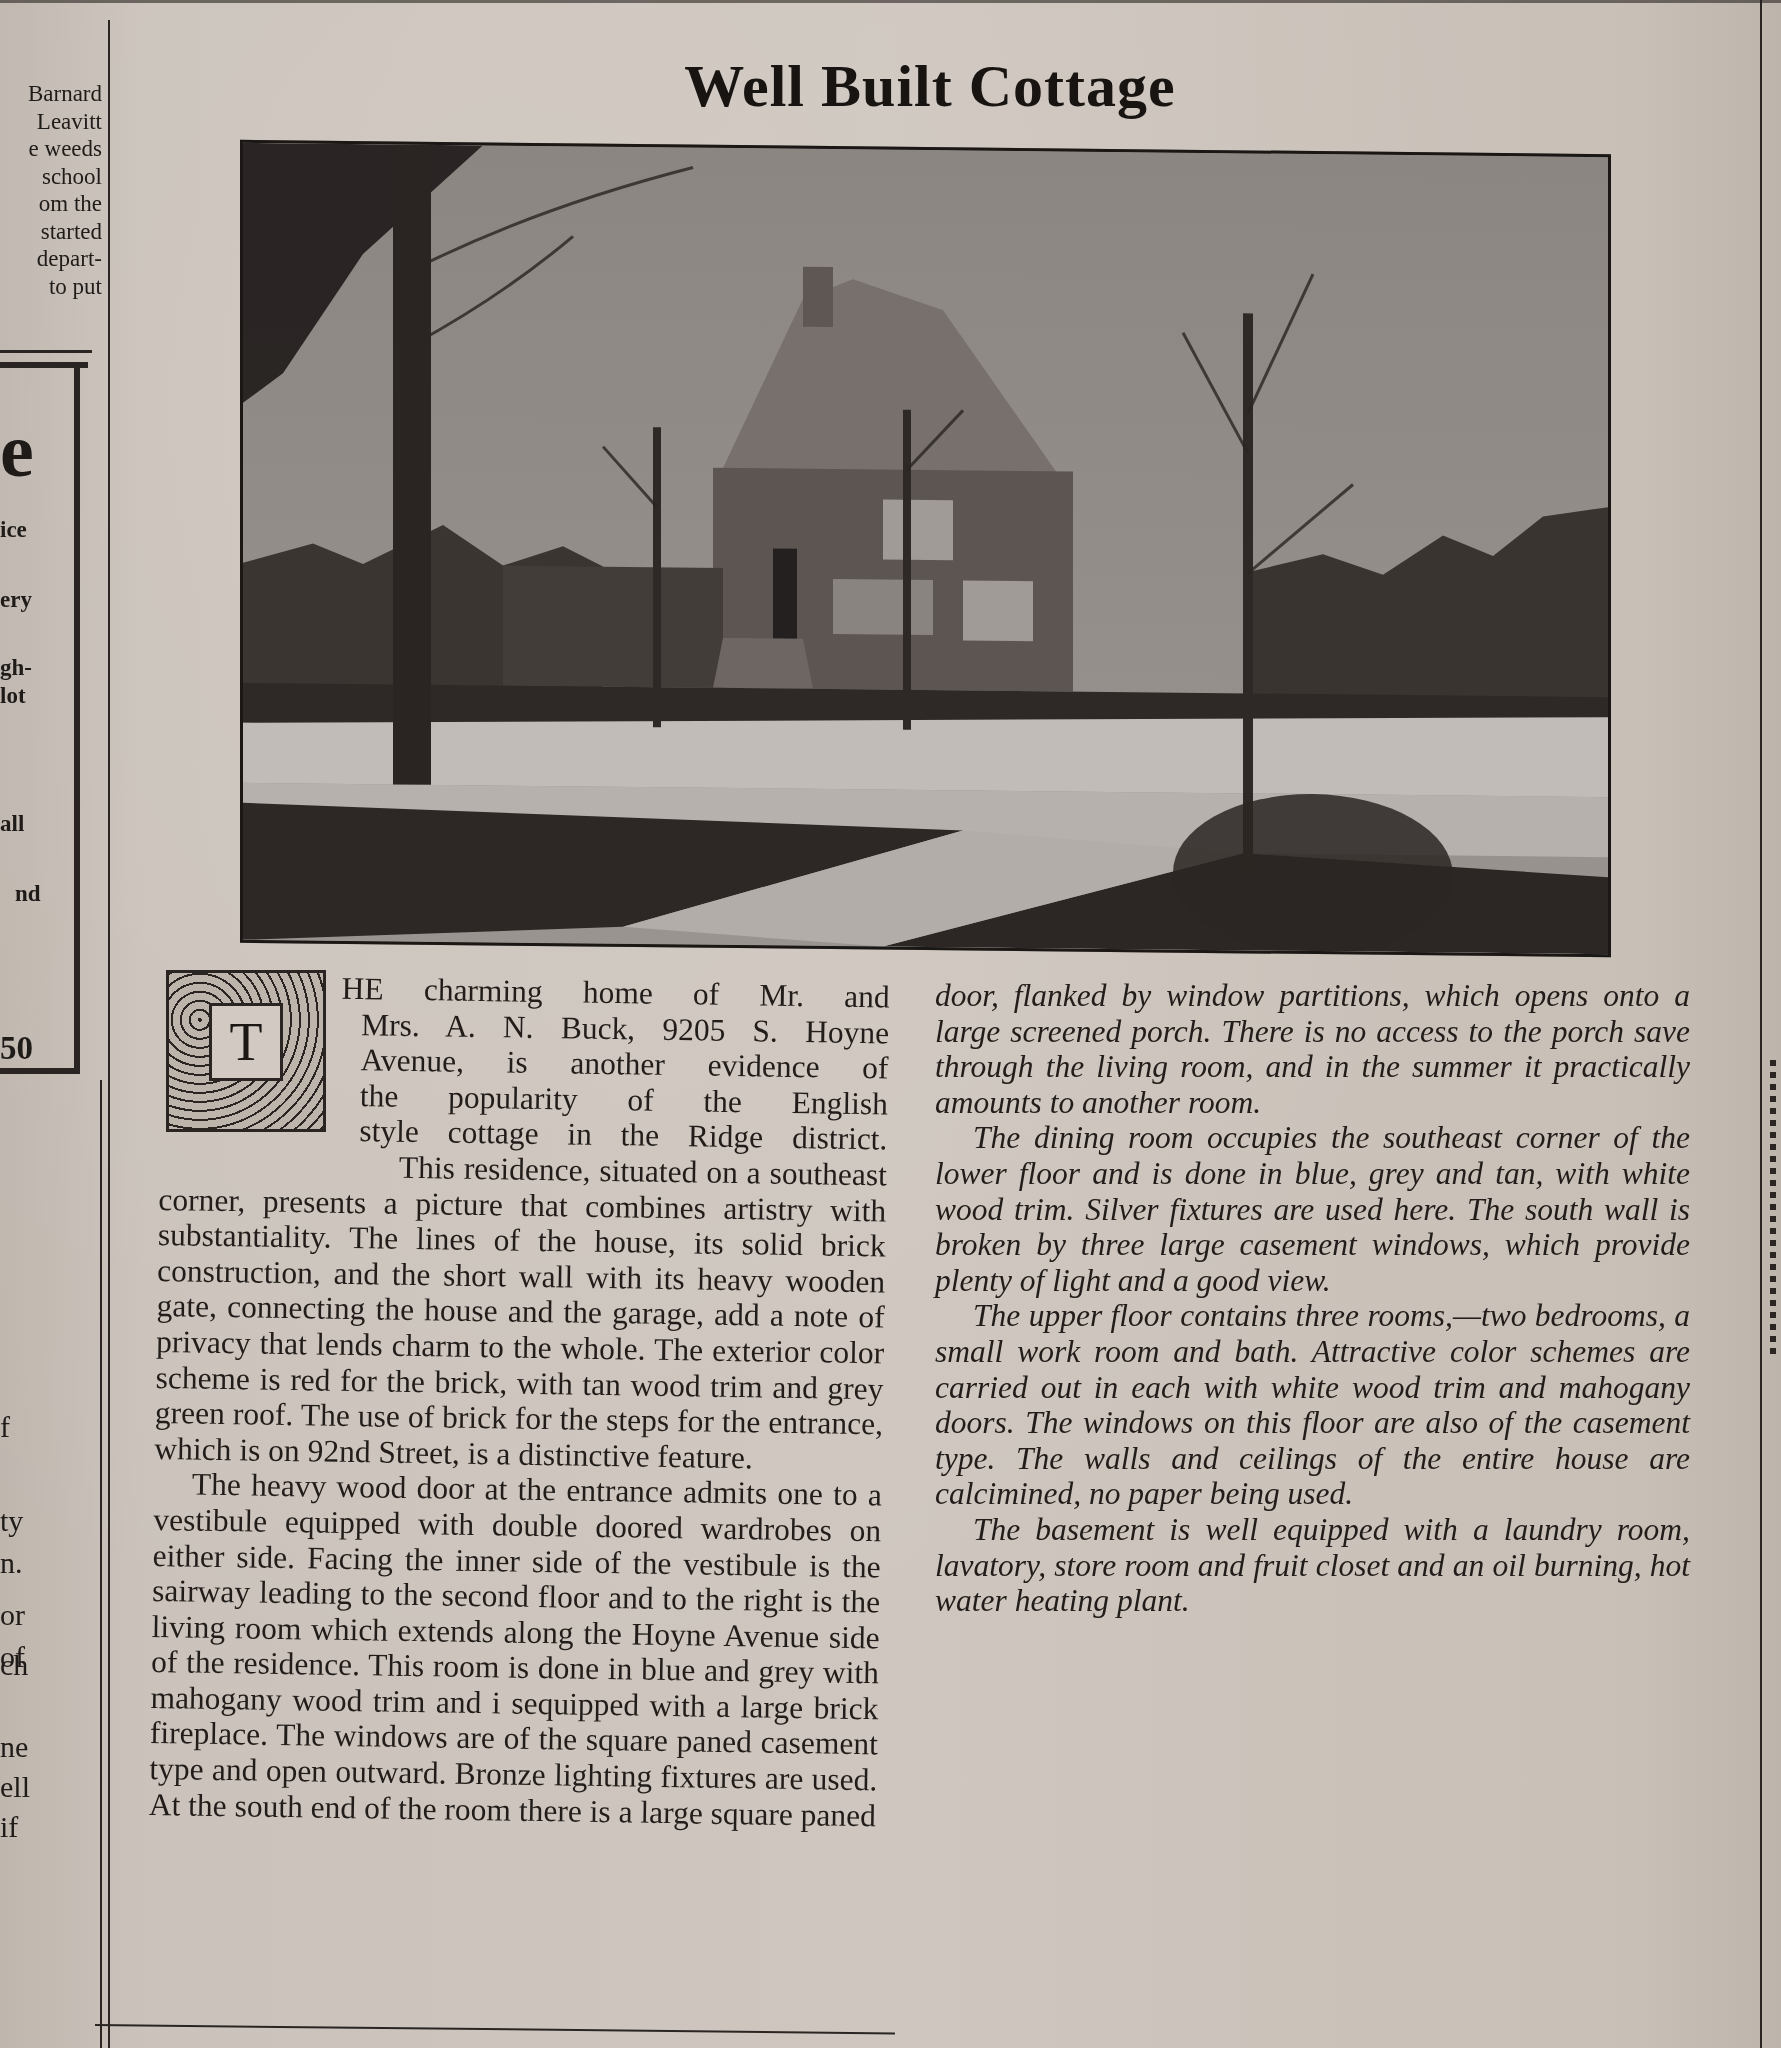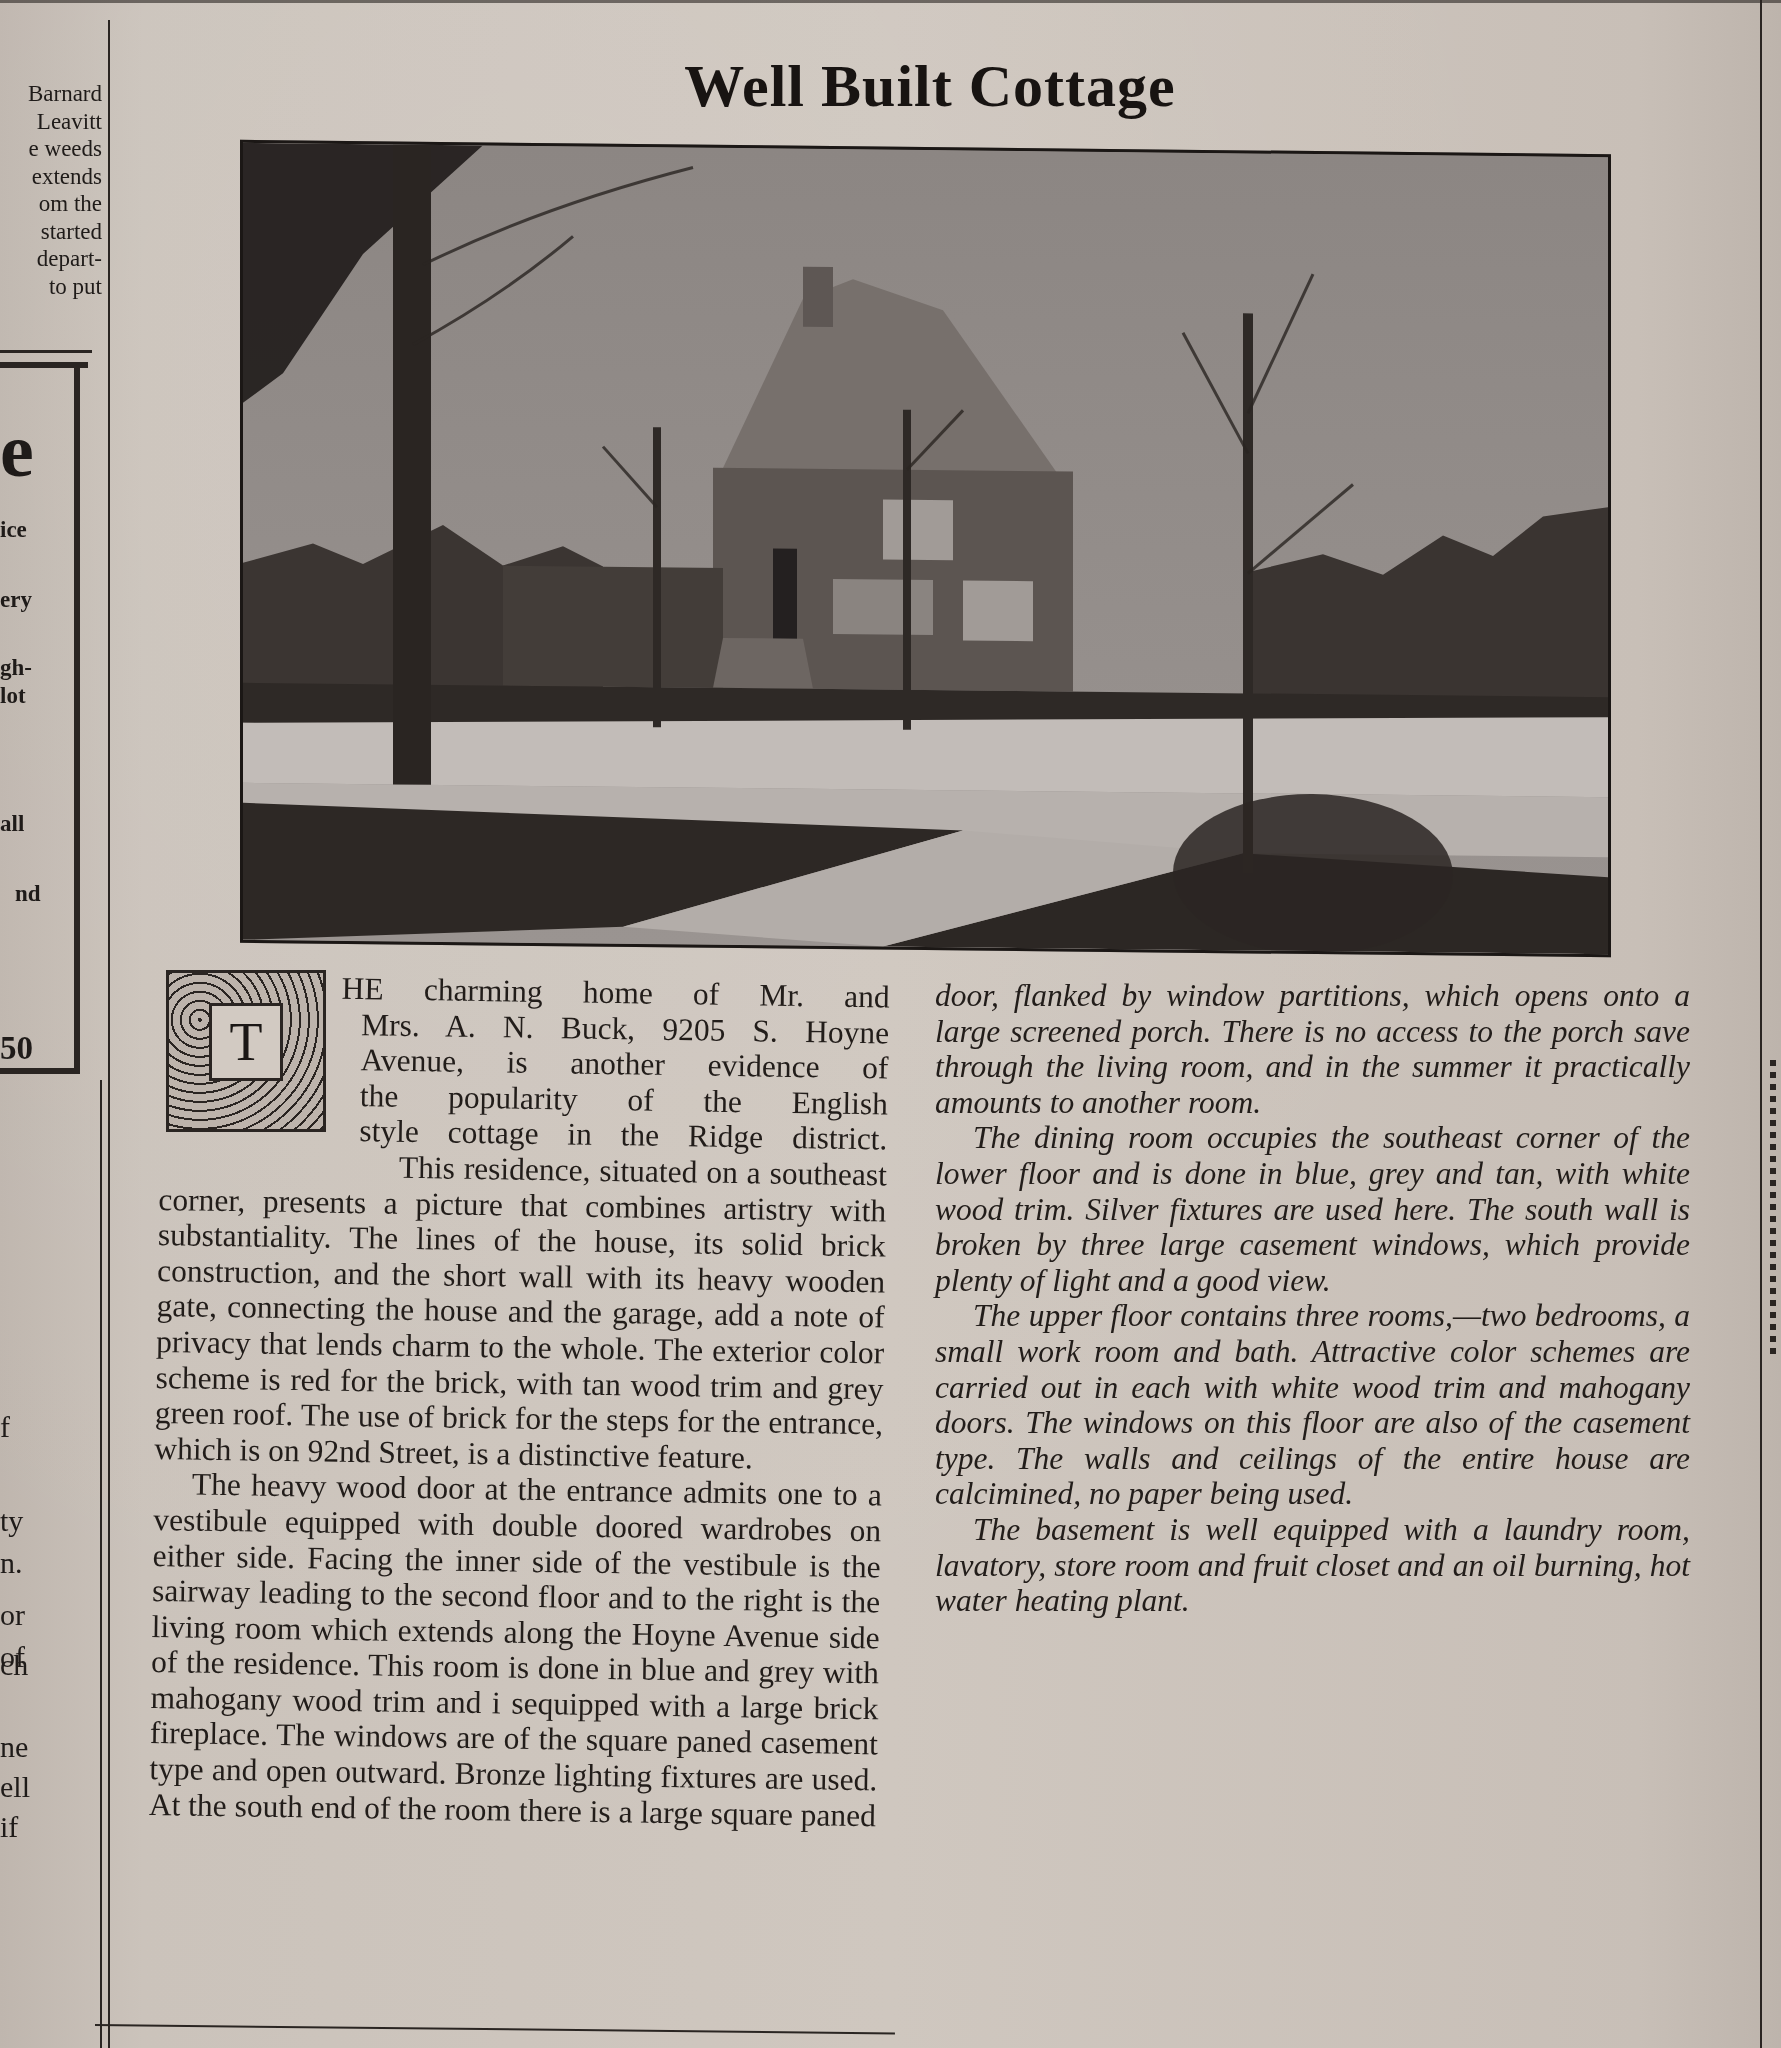--- a/index.html
+++ b/index.html
@@ -64,21 +64,21 @@
   }
 </style>
 </head>
 <body>
 
 <div class="left-col">
   <div class="left-top">
     <div>Barnard</div>
     <div>Leavitt</div>
     <div>e weeds</div>
-    <div>extends</div>
+    <div>school</div>
     <div>om the</div>
     <div>started</div>
     <div>depart-</div>
     <div>to put</div>
   </div>
   <div class="rule" style="left:0;top:350px;width:92px;height:3px;"></div>
   <div class="rule" style="left:0;top:362px;width:88px;height:6px;"></div>
   <div class="rule" style="left:74px;top:368px;width:6px;height:700px;"></div>
   <div class="rule" style="left:0;top:1068px;width:80px;height:6px;"></div>
   <div class="left-ad-letter">e</div>

